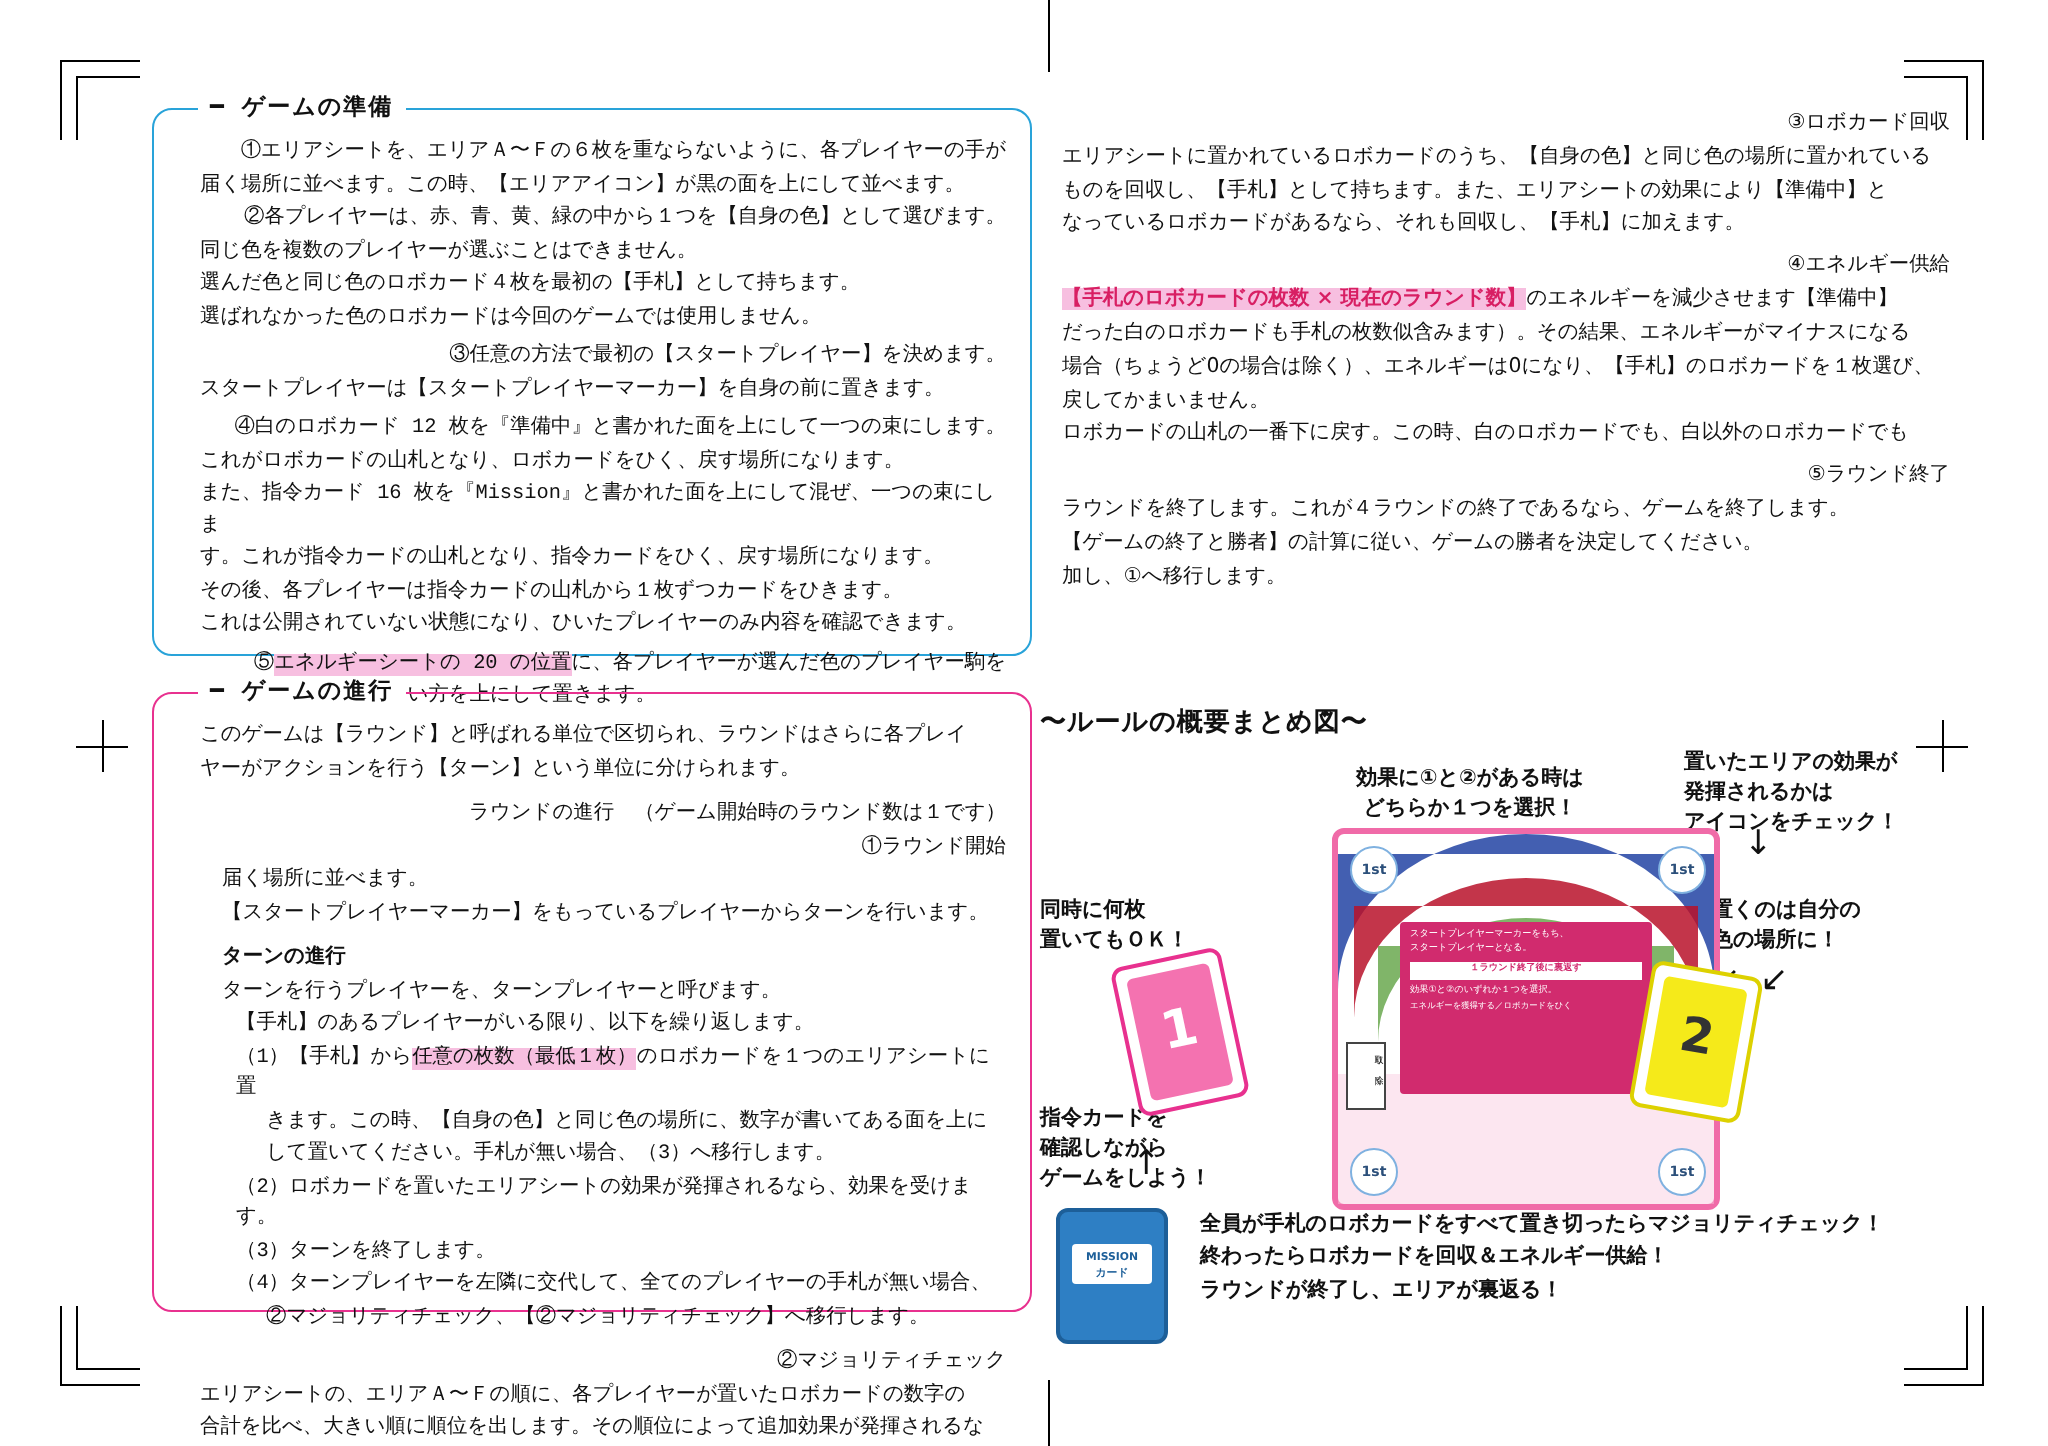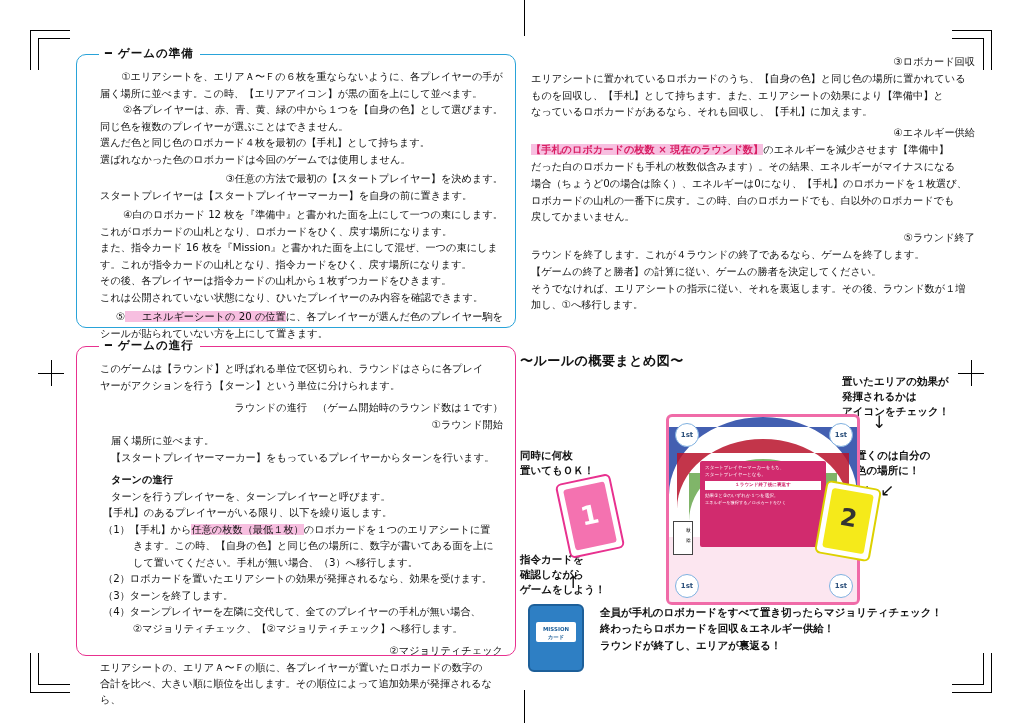--- a/index.html
+++ b/index.html
@@ -16,37 +16,37 @@
   
   .mark{position:absolute;background:#000;}
   .reg{position:absolute;}
   .reg .h{position:absolute;background:#000;height:1px;}
   .reg .v{position:absolute;background:#000;width:1px;}
 
   
   .colL{position:absolute;left:76px;top:54px;width:440px;}
   .colR{position:absolute;left:520px;top:54px;width:455px;}
 
-  .box{position:relative;box-sizing:border-box;}
+  .box{position:relative;box-sizing:border-box;font-family:Liberation Mono, monospace;}
   .box.blue{border:1.6px solid #29a3d9;border-radius:10px;padding:14px 12px 10px 12px;}
   .box.pink{border:1.6px solid #e8318f;border-radius:10px;padding:14px 12px 10px 12px;}
 
   .boxtitle{
     position:absolute;top:-9px;left:22px;background:#fff;
     padding:0 6px;font-size:11.5px;font-weight:bold;letter-spacing:1px;
   }
   .boxtitle .dash{color:#111;}
 
   p{margin:0 0 1px 0;font-size:10.2px;line-height:1.52;}
   .ind0{margin-left:0;text-align:right;}
   .ind1{margin-left:11px;}
   .ind2{margin-left:22px;}
-  .ind3{margin-left:14px;}
+  .ind3{margin-left:29px;}
   .ind4{margin-left:44px;}
-  .hi{background:#f7bfe0;padding-left:17px;}
+  .hi{background:#f7bfe0;}
   .hi2{background:#f7bfe0;}
   .redb{color:#d81f63;font-weight:bold;}
   .bold{font-weight:bold;}
 
   .rightcol p{font-size:10.2px;line-height:1.55;}
 
   
   .summary{position:absolute;left:520px;top:352px;width:460px;height:345px;}
   .sumtitle{font-size:13px;font-weight:bold;letter-spacing:0.5px;}
 
@@ -224,33 +224,34 @@
     <p class="ind0">③ロボカード回収</p>
     <p class="ind1">エリアシートに置かれているロボカードのうち、【自身の色】と同じ色の場所に置かれている</p>
     <p class="ind1">ものを回収し、【手札】として持ちます。また、エリアシートの効果により【準備中】と</p>
     <p class="ind1">なっているロボカードがあるなら、それも回収し、【手札】に加えます。</p>
     <p class="ind0" style="margin-top:5px;">④エネルギー供給</p>
     <p class="ind1">
       <span class="hi2 redb">【手札のロボカードの枚数 × 現在のラウンド数】</span><span>のエネルギーを減少させます【準備中】</span>
     </p>
     <p class="ind1">だった白のロボカードも手札の枚数似含みます）。その結果、エネルギーがマイナスになる</p>
     <p class="ind1">場合（ちょうど0の場合は除く）、エネルギーは0になり、【手札】のロボカードを１枚選び、</p>
+    <p class="ind1">戻してかまいません。</p>
     <p class="ind1">ロボカードの山札の一番下に戻す。この時、白のロボカードでも、白以外のロボカードでも</p>
-    <p class="ind1">戻してかまいません。</p>
     <p class="ind0" style="margin-top:5px;">⑤ラウンド終了</p>
     <p class="ind1">ラウンドを終了します。これが４ラウンドの終了であるなら、ゲームを終了します。</p>
     <p class="ind1">【ゲームの終了と勝者】の計算に従い、ゲームの勝者を決定してください。</p>
-    <p class="ind1">そうでなければ、エリアシートの指示に従い、それを裏返します。その後、ラウンド数が１増</p>
     <p class="ind1">加し、①へ移行します。</p>
   </div>
 
   <div class="summary">
 
     <div class="sumtitle" style="position:absolute;left:0;top:0;">〜ルールの概要まとめ図〜</div>
 
+    <div class="note" style="left:130px;top:30px;white-space:pre-line;text-align:center;width:170px;">効果に①と②がある時は
+どちらか１つを選択！</div>
 
     <div class="note" style="left:322px;top:22px;white-space:pre-line;width:132px;">置いたエリアの効果が
 発揮されるかは
 アイコンをチェック！</div>
 
     <div class="note" style="left:0px;top:96px;white-space:pre-line;width:110px;">同時に何枚
 置いてもＯＫ！</div>
 
     <div class="note" style="left:336px;top:96px;white-space:pre-line;width:120px;">置くのは自分の
 色の場所に！</div>

